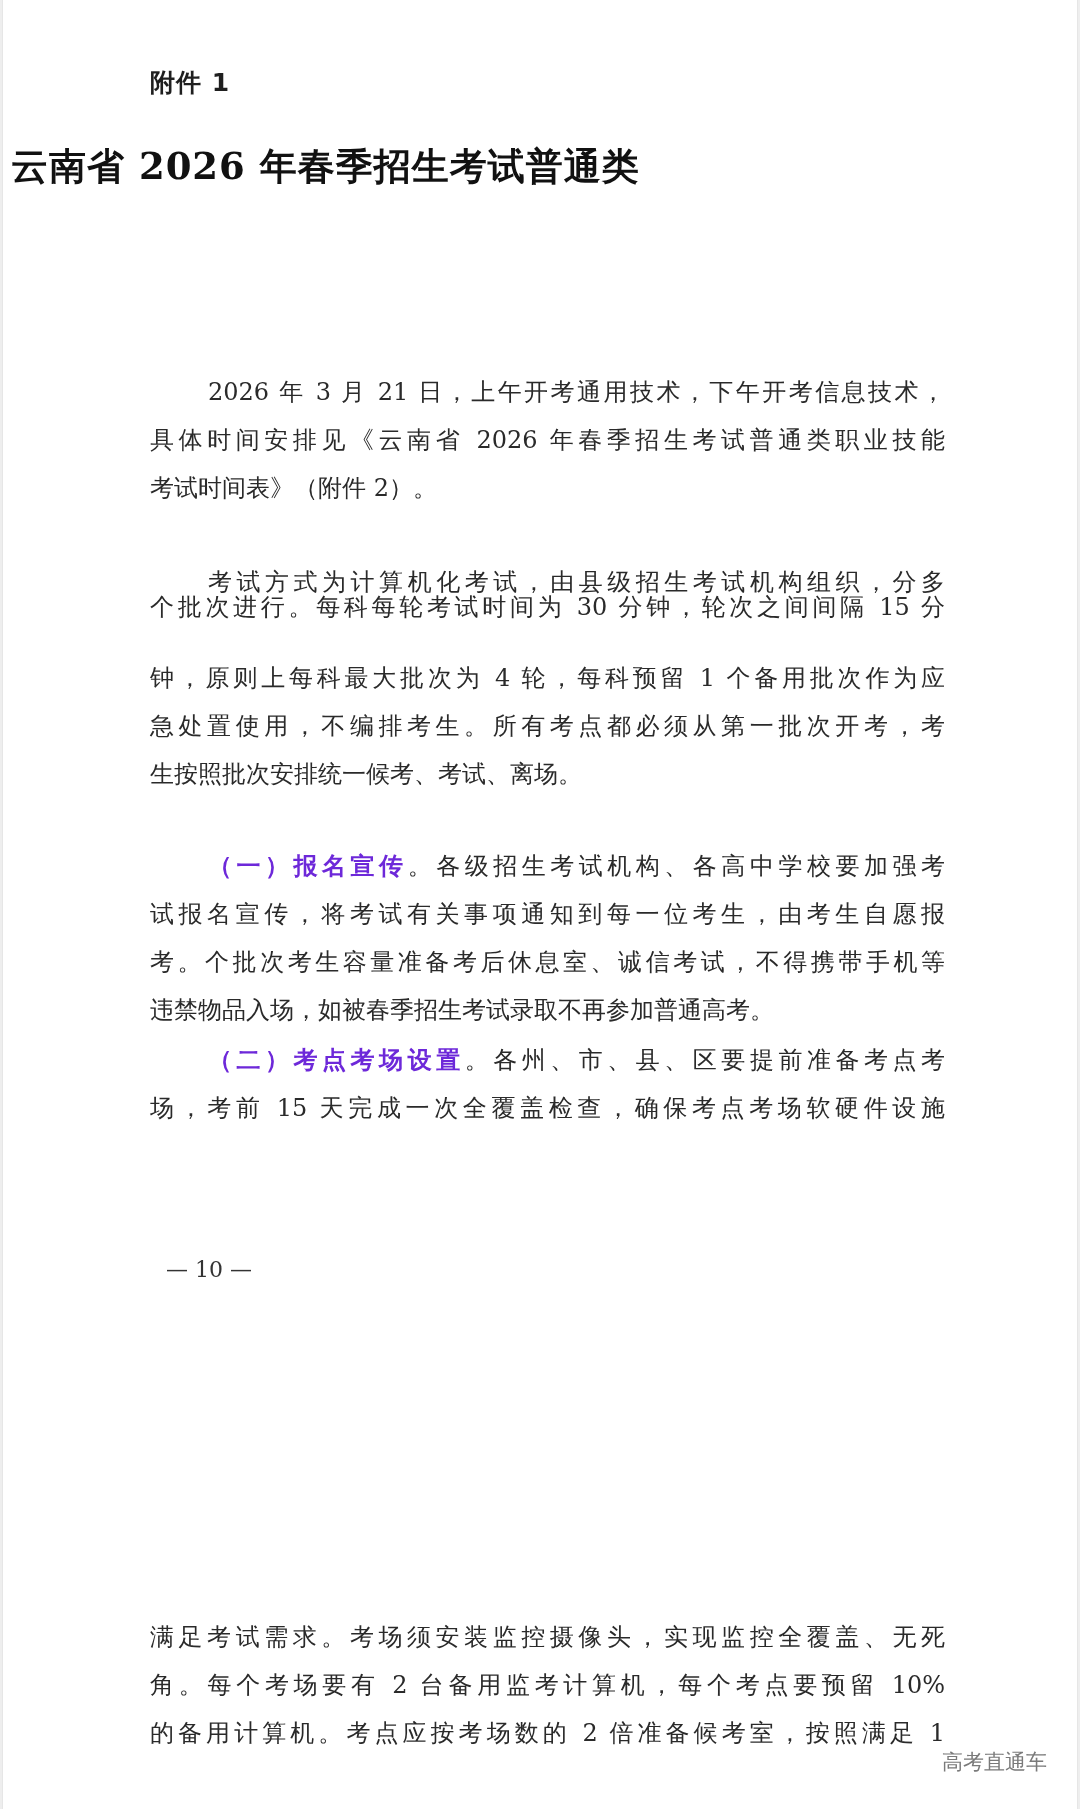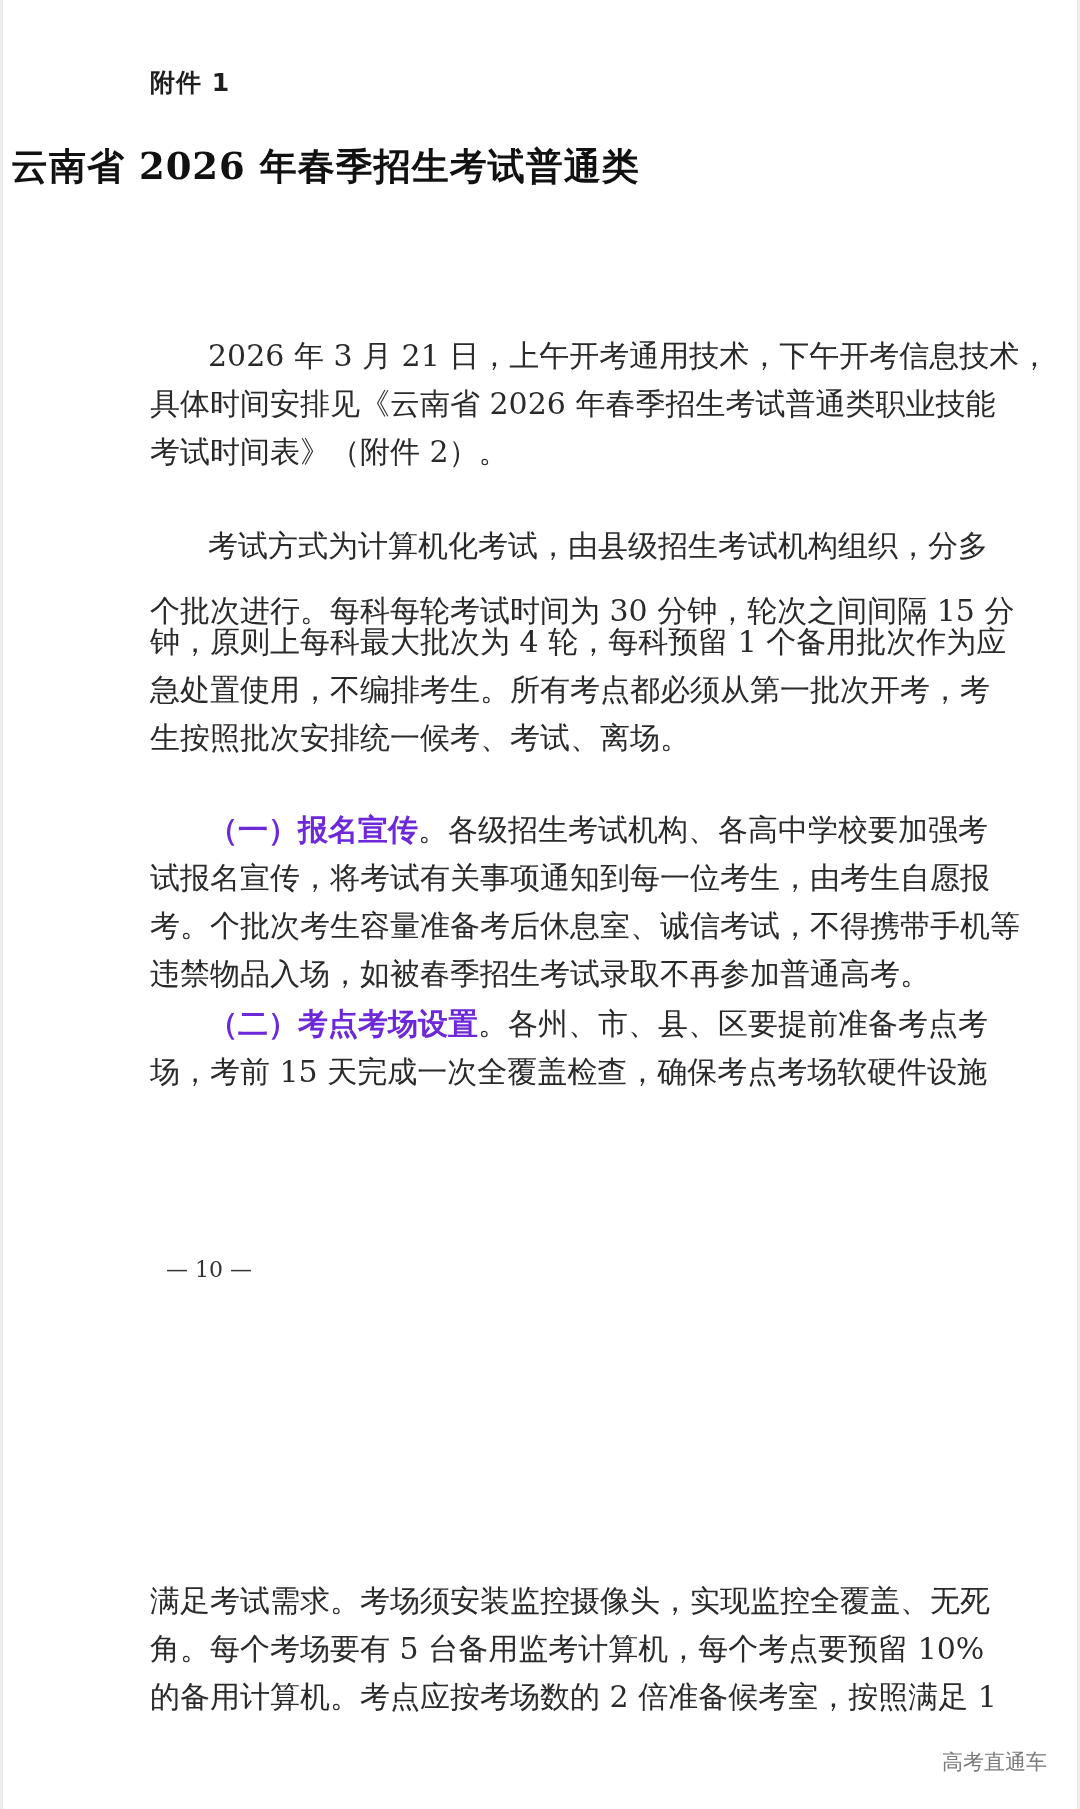--- a/index.html
+++ b/index.html
@@ -44,27 +44,28 @@
     font-size: 37px;
     font-weight: bold;
     color: #111111;
     letter-spacing: 1px;
     white-space: nowrap;
   }
   .line {
     position: absolute;
     left: 147px;
     width: 795px;
-    font-size: 30px;
+    font-size: 24px;
     line-height: 34px;
     color: #2a2a2a;
     white-space: nowrap;
     text-align: justify;
     text-align-last: justify;
     overflow: visible;
+    margin-top: 36px;
   }
   .line.indent {
     left: 205px;
     width: 737px;
   }
   .line.last {
     text-align-last: left;
   }
   .bold {
     font-weight: bold;
@@ -97,21 +98,21 @@
   <div class="title-line" style="top:142px;">云南省 2026 年春季招生考试普通类</div>
 
   <div>
     <div class="line indent" style="top:339px;">2026 年 3 月 21 日，上午开考通用技术，下午开考信息技术，</div>
     <div class="line" style="top:387px;">具体时间安排见《云南省 2026 年春季招生考试普通类职业技能</div>
     <div class="line last" style="top:435px;">考试时间表》（附件 2）。</div>
   </div>
 
   <div>
     <div class="line indent" style="top:529px;">考试方式为计算机化考试，由县级招生考试机构组织，分多</div>
-    <div class="line" style="top:594px;">个批次进行。每科每轮考试时间为 30 分钟，轮次之间间隔 15 分</div>
+    <div class="line" style="top:554px;">个批次进行。每科每轮考试时间为 30 分钟，轮次之间间隔 15 分</div>
     <div class="line" style="top:625px;">钟，原则上每科最大批次为 4 轮，每科预留 1 个备用批次作为应</div>
     <div class="line" style="top:673px;">急处置使用，不编排考生。所有考点都必须从第一批次开考，考</div>
     <div class="line last" style="top:721px;">生按照批次安排统一候考、考试、离场。</div>
   </div>
 
   <div>
     <div class="line indent" style="top:813px;"><span class="bold">（一）报名宣传</span><span>。各级招生考试机构、各高中学校要加强考</span></div>
     <div class="line" style="top:861px;">试报名宣传，将考试有关事项通知到每一位考生，由考生自愿报</div>
     <div class="line" style="top:909px;">考。个批次考生容量准备考后休息室、诚信考试，不得携带手机等</div>
     <div class="line last" style="top:957px;">违禁物品入场，如被春季招生考试录取不再参加普通高考。</div>
@@ -120,17 +121,17 @@
   <div>
     <div class="line indent" style="top:1007px;"><span class="bold">（二）考点考场设置</span><span>。各州、市、县、区要提前准备考点考</span></div>
     <div class="line" style="top:1055px;">场，考前 15 天完成一次全覆盖检查，确保考点考场软硬件设施</div>
   </div>
 
   <div class="pagenum">— 10 —</div>
 </div>
 
 <div class="page" id="page2">
   <div class="line" style="top:181px;">满足考试需求。考场须安装监控摄像头，实现监控全覆盖、无死</div>
-  <div class="line" style="top:229px;">角。每个考场要有 5 台备用监考计算机，每个考点要预留 10%</div>
+  <div class="line" style="top:229px;">角。每个考场要有 2 台备用监考计算机，每个考点要预留 10%</div>
   <div class="line" style="top:277px;">的备用计算机。考点应按考场数的 2 倍准备候考室，按照满足 1</div>
 </div>
 
 <div class="watermark">高考直通车</div>
 
 </body></html>

